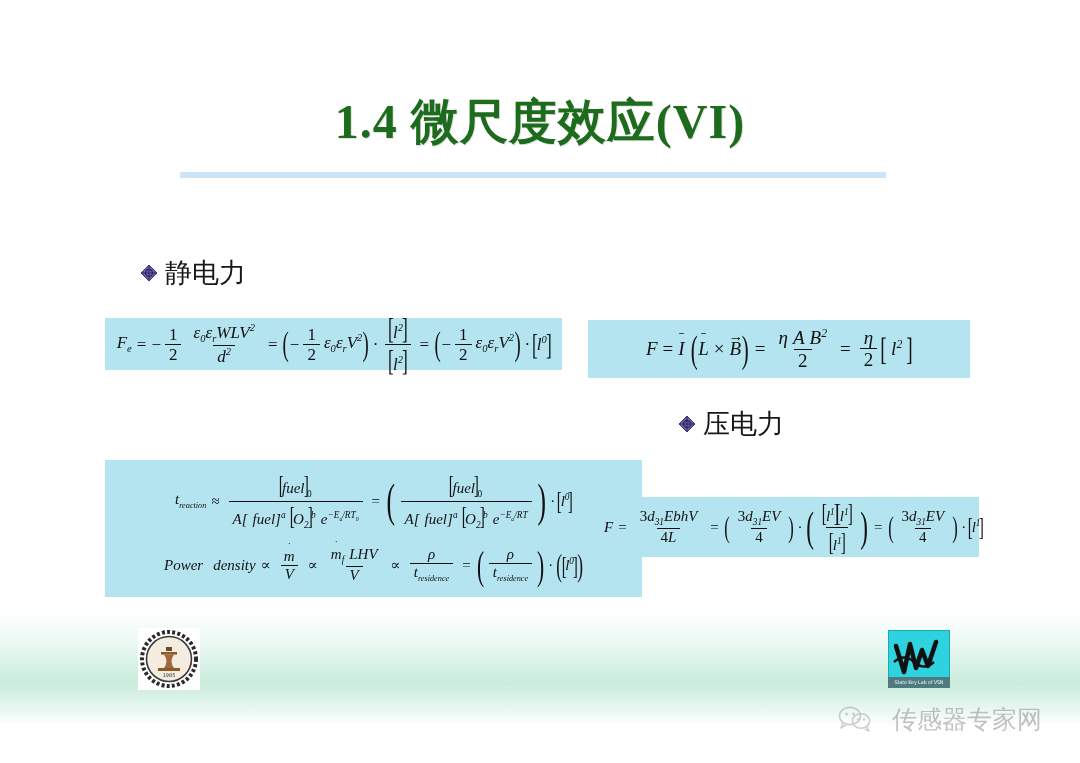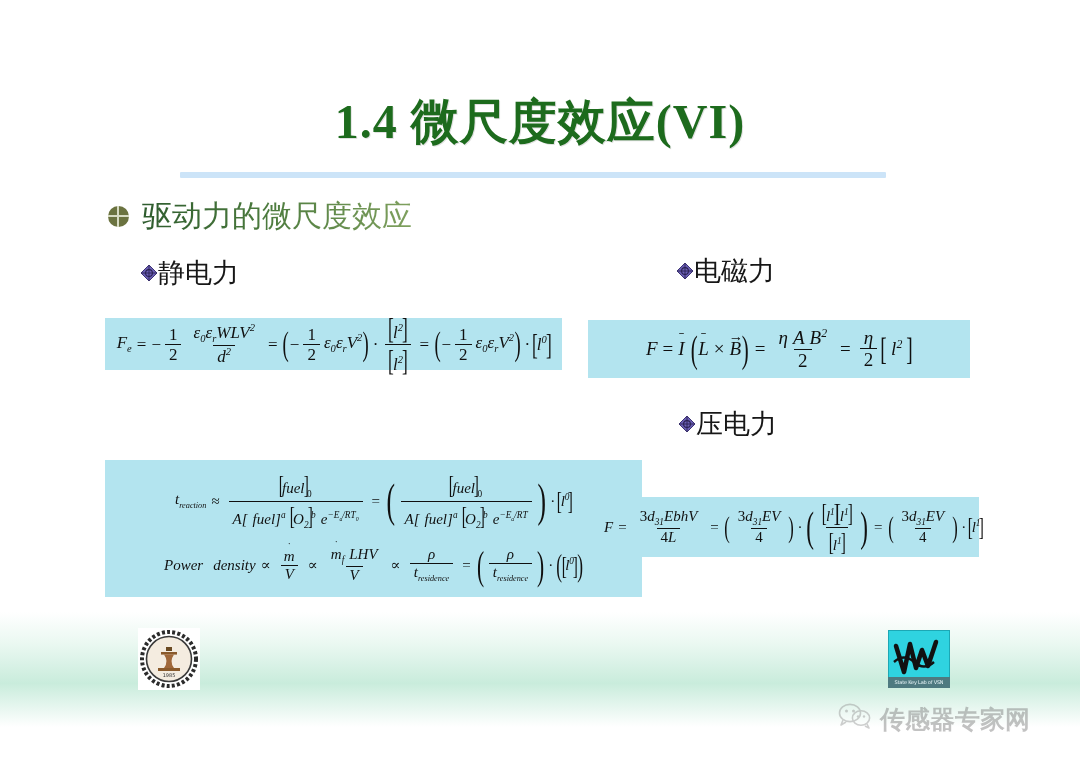--- a/index.html
+++ b/index.html
@@ -99,21 +99,21 @@
     background-clip: text;
     color: transparent;
     font-family: "DejaVu Sans", "Liberation Sans", sans-serif;
   }
 
   
   .lvl2 {
     position: absolute;
     display: flex;
     align-items: center;
-    gap: 0;
+    gap: 7px;
   }
 
   .bullet-diamond {
     width: 18px;
     height: 18px;
     flex: none;
     position: relative;
   }
 
   .lvl2-text {
@@ -230,69 +230,53 @@
     font-family: "DejaVu Sans", "Liberation Sans", sans-serif;
     overflow: hidden;
   }
 
   
   .watermark {
     position: absolute;
     left: 838px;
     top: 703px;
     display: flex;
-    align-items: flex-start;
-    gap: 8px;
+    align-items: flex-end;
+    gap: 20px;
     opacity: 0.42;
-    font-weight: bold;
   }
   .watermark-text {
     font-size: 25px;
     color: #6f6f6f;
     font-family: "DejaVu Sans", "Liberation Sans", sans-serif;
   }
 </style>
 </head>
 <body>
 
 <div class="slide">
 
   <div class="footer-band"></div>
 
   <div class="title">1.4 微尺度效应(VI)</div>
   <div class="title-rule"></div>
 
-  <div class="lvl1">
-    <span class="bullet-disc"></span>
-    <span class="lvl1-text">驱动力的微尺度效应</span>
-  </div>
 
   <div class="lvl2" style="left:140px; top:255px;">
     <span class="bullet-diamond">
       <svg width="18" height="18" viewBox="0 0 18 18">
         <polygon points="9,1 17,9 9,17 1,9" fill="#6b5fb5" stroke="#3d3473" stroke-width="1"></polygon>
         <circle cx="9" cy="9" r="3.4" fill="none" stroke="#2b2353" stroke-width="1.1"></circle>
         <line x1="9" y1="1.5" x2="9" y2="16.5" stroke="#2b2353" stroke-width="0.9"></line>
         <line x1="1.5" y1="9" x2="16.5" y2="9" stroke="#2b2353" stroke-width="0.9"></line>
       </svg>
     </span>
     <span class="lvl2-text">静电力</span>
   </div>
 
-  <div class="lvl2" style="left:676px; top:253px;">
-    <span class="bullet-diamond">
-      <svg width="18" height="18" viewBox="0 0 18 18">
-        <polygon points="9,1 17,9 9,17 1,9" fill="#6b5fb5" stroke="#3d3473" stroke-width="1"></polygon>
-        <circle cx="9" cy="9" r="3.4" fill="none" stroke="#2b2353" stroke-width="1.1"></circle>
-        <line x1="9" y1="1.5" x2="9" y2="16.5" stroke="#2b2353" stroke-width="0.9"></line>
-        <line x1="1.5" y1="9" x2="16.5" y2="9" stroke="#2b2353" stroke-width="0.9"></line>
-      </svg>
-    </span>
-    <span class="lvl2-text">电磁力</span>
-  </div>
 
 
   <div class="lvl2" style="left:678px; top:406px;">
     <span class="bullet-diamond">
       <svg width="18" height="18" viewBox="0 0 18 18">
         <polygon points="9,1 17,9 9,17 1,9" fill="#6b5fb5" stroke="#3d3473" stroke-width="1"></polygon>
         <circle cx="9" cy="9" r="3.4" fill="none" stroke="#2b2353" stroke-width="1.1"></circle>
         <line x1="9" y1="1.5" x2="9" y2="16.5" stroke="#2b2353" stroke-width="0.9"></line>
         <line x1="1.5" y1="9" x2="16.5" y2="9" stroke="#2b2353" stroke-width="0.9"></line>
       </svg>

